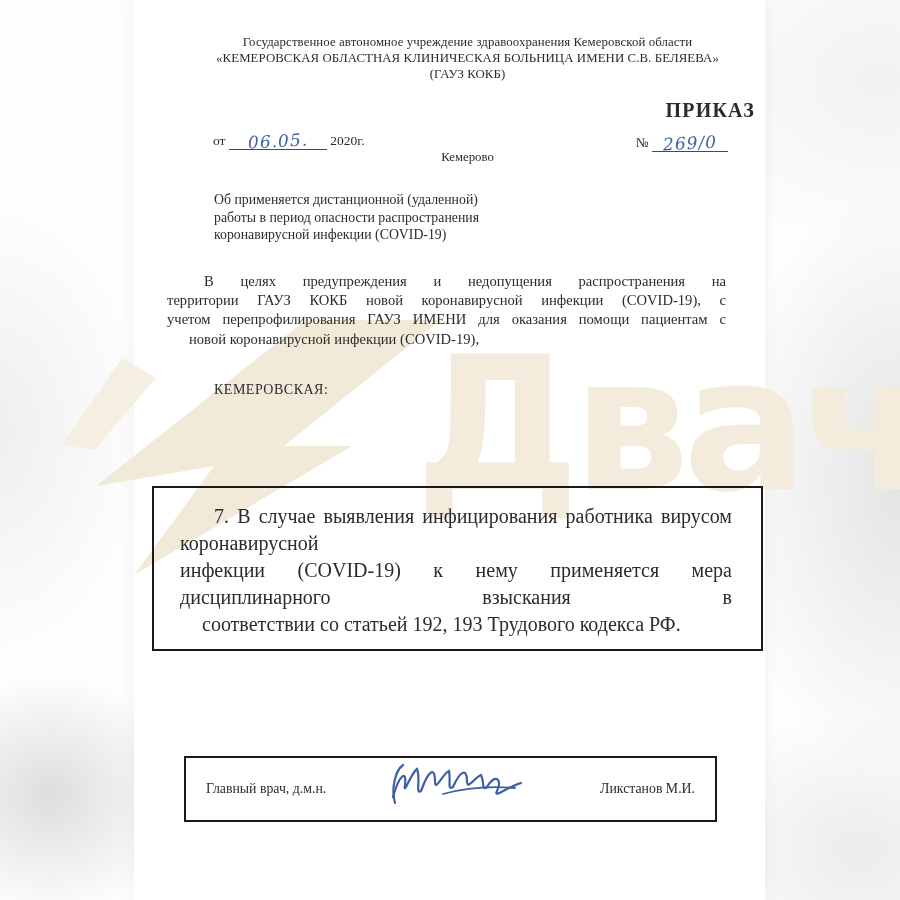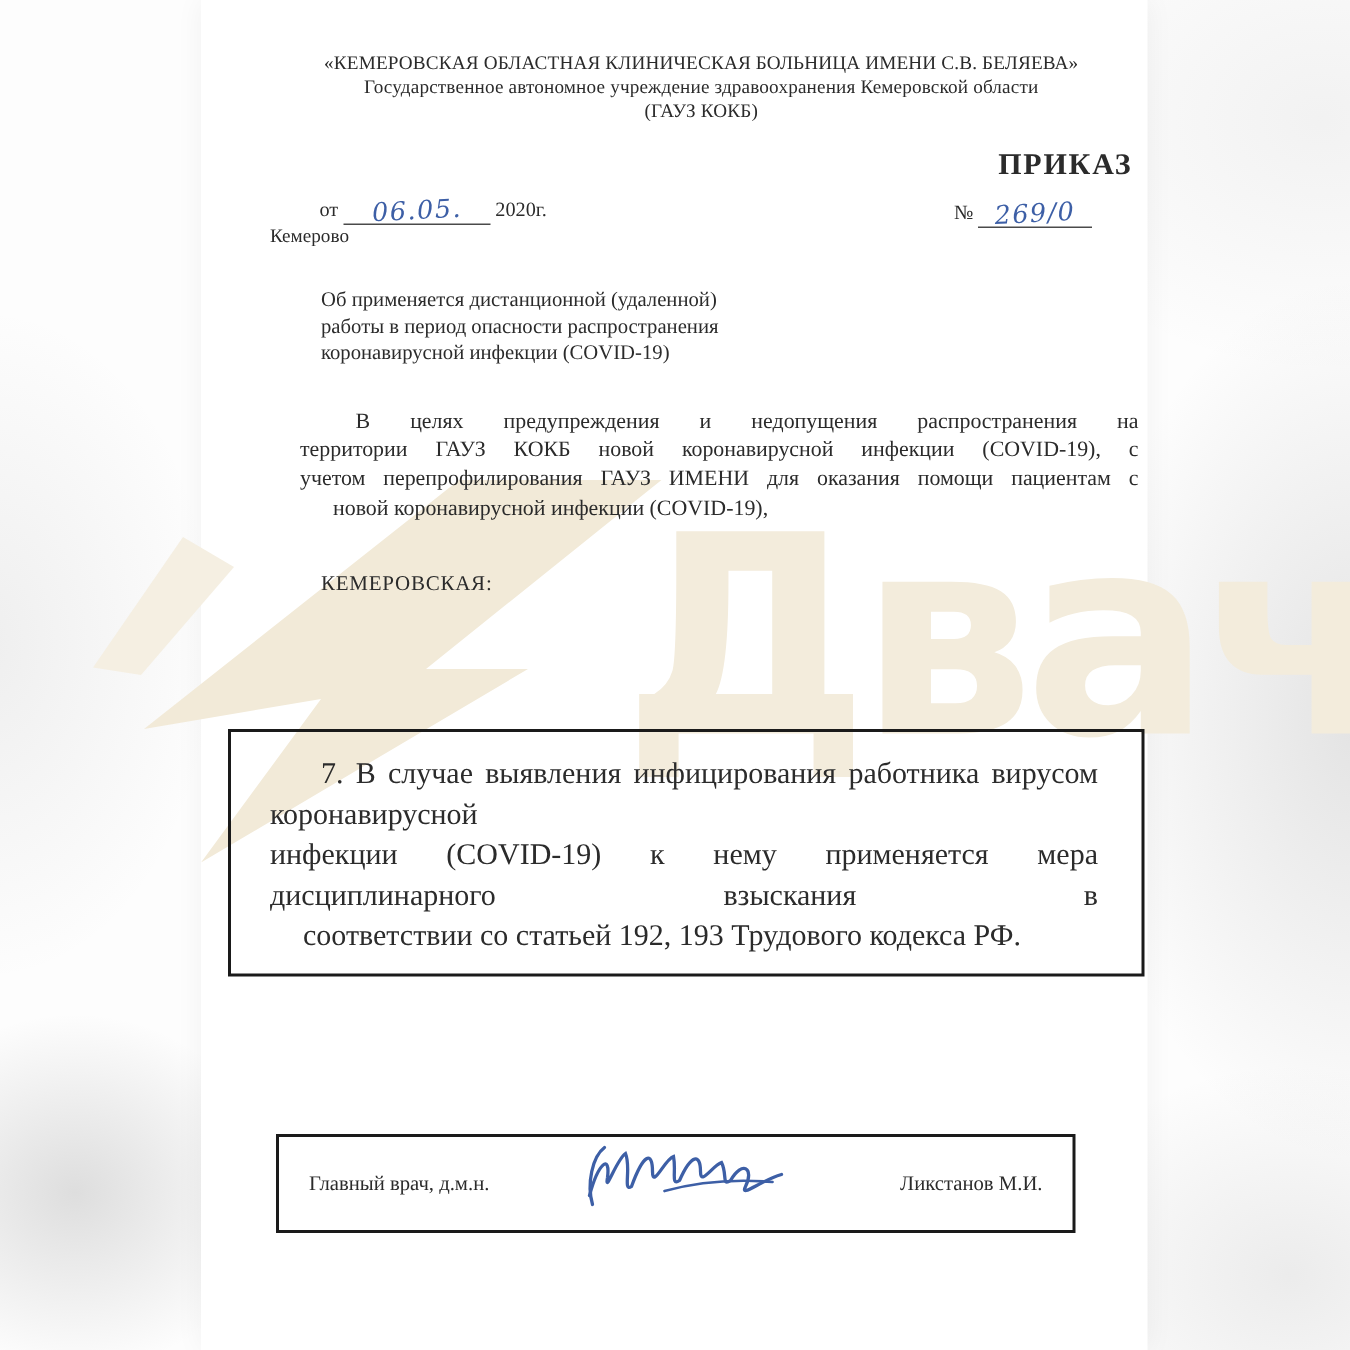--- a/index.html
+++ b/index.html
@@ -26,23 +26,23 @@
        font-size:12.8px;line-height:15.8px;letter-spacing:0.1px;}
   .title{position:absolute;left:180px;top:99px;width:575px;text-align:right;
          font-size:20px;font-weight:bold;letter-spacing:1.2px;}
   .dateline{position:absolute;left:213px;top:129px;font-size:13.5px;}
   .numline{position:absolute;left:636px;top:131px;font-size:13.5px;}
   .uline{display:inline-block;border-bottom:1.4px solid #4a4a4a;text-align:center;vertical-align:baseline;}
   .uline.date{width:98px;}
   .uline.num{width:76px;}
   .ink{color:#3d5fa6;font-style:italic;font-size:17px;letter-spacing:1px;
        display:inline-block;transform:rotate(-3deg);font-family:"DejaVu Serif",serif;position:relative;top:2px;}
-  .city{position:absolute;left:180px;top:150px;width:575px;text-align:left;font-size:12.8px;}
+  .city{position:absolute;left:180px;top:150px;width:575px;text-align:center;font-size:12.8px;}
   .subject{position:absolute;left:214px;top:191px;font-size:13.8px;line-height:17.5px;}
-  .preamble{position:absolute;left:200px;top:272px;width:559px;font-size:14.6px;line-height:19.2px;}
+  .preamble{position:absolute;left:167px;top:272px;width:559px;font-size:14.6px;line-height:19.2px;}
   .jline{text-align:justify;text-align-last:justify;}
   .jlast{text-align:justify;text-align-last:left;margin-left:22px;}
   .ind1{text-indent:37px;}
   .orderword{position:absolute;left:214px;top:382px;font-size:14px;letter-spacing:0.5px;}
   .box7{position:absolute;left:152px;top:486px;width:611px;box-sizing:border-box;
         border:2.5px solid #1a1a1a;padding:15px 29px 11px 26px;
         font-size:20px;line-height:27px;background:transparent;}
   .box7 .ind1{text-indent:34px;}
   .sigbox{position:absolute;left:184px;top:756px;width:533px;height:66px;box-sizing:border-box;
           border:2.5px solid #1a1a1a;display:flex;align-items:center;justify-content:space-between;
@@ -59,22 +59,22 @@
 
   <svg class="wm-slash" viewBox="0 0 120 110">
     <polygon points="10,105 70,18 104,38 42,110" fill="#f5efe2"></polygon>
   </svg>
   <svg class="wm-bolt" viewBox="0 0 345 255">
     <path d="M210 0 L345 0 L188 126 L256 126 L38 255 L118 146 L0 166 Z" fill="#f2ead8"></path>
   </svg>
   <div class="wm-text">Двач</div>
 
   <div class="org">
+    <div>Государственное автономное учреждение здравоохранения  Кемеровской области</div>
     <div>«КЕМЕРОВСКАЯ ОБЛАСТНАЯ КЛИНИЧЕСКАЯ БОЛЬНИЦА ИМЕНИ С.В. БЕЛЯЕВА»</div>
-    <div>Государственное автономное учреждение здравоохранения  Кемеровской области</div>
     <div>(ГАУЗ КОКБ)</div>
   </div>
 
   <div class="title">ПРИКАЗ</div>
 
   <div class="dateline">
     <span>от</span>
     <span class="uline date"><span class="ink">06.05.</span></span>
     <span>2020г.</span>
   </div>

